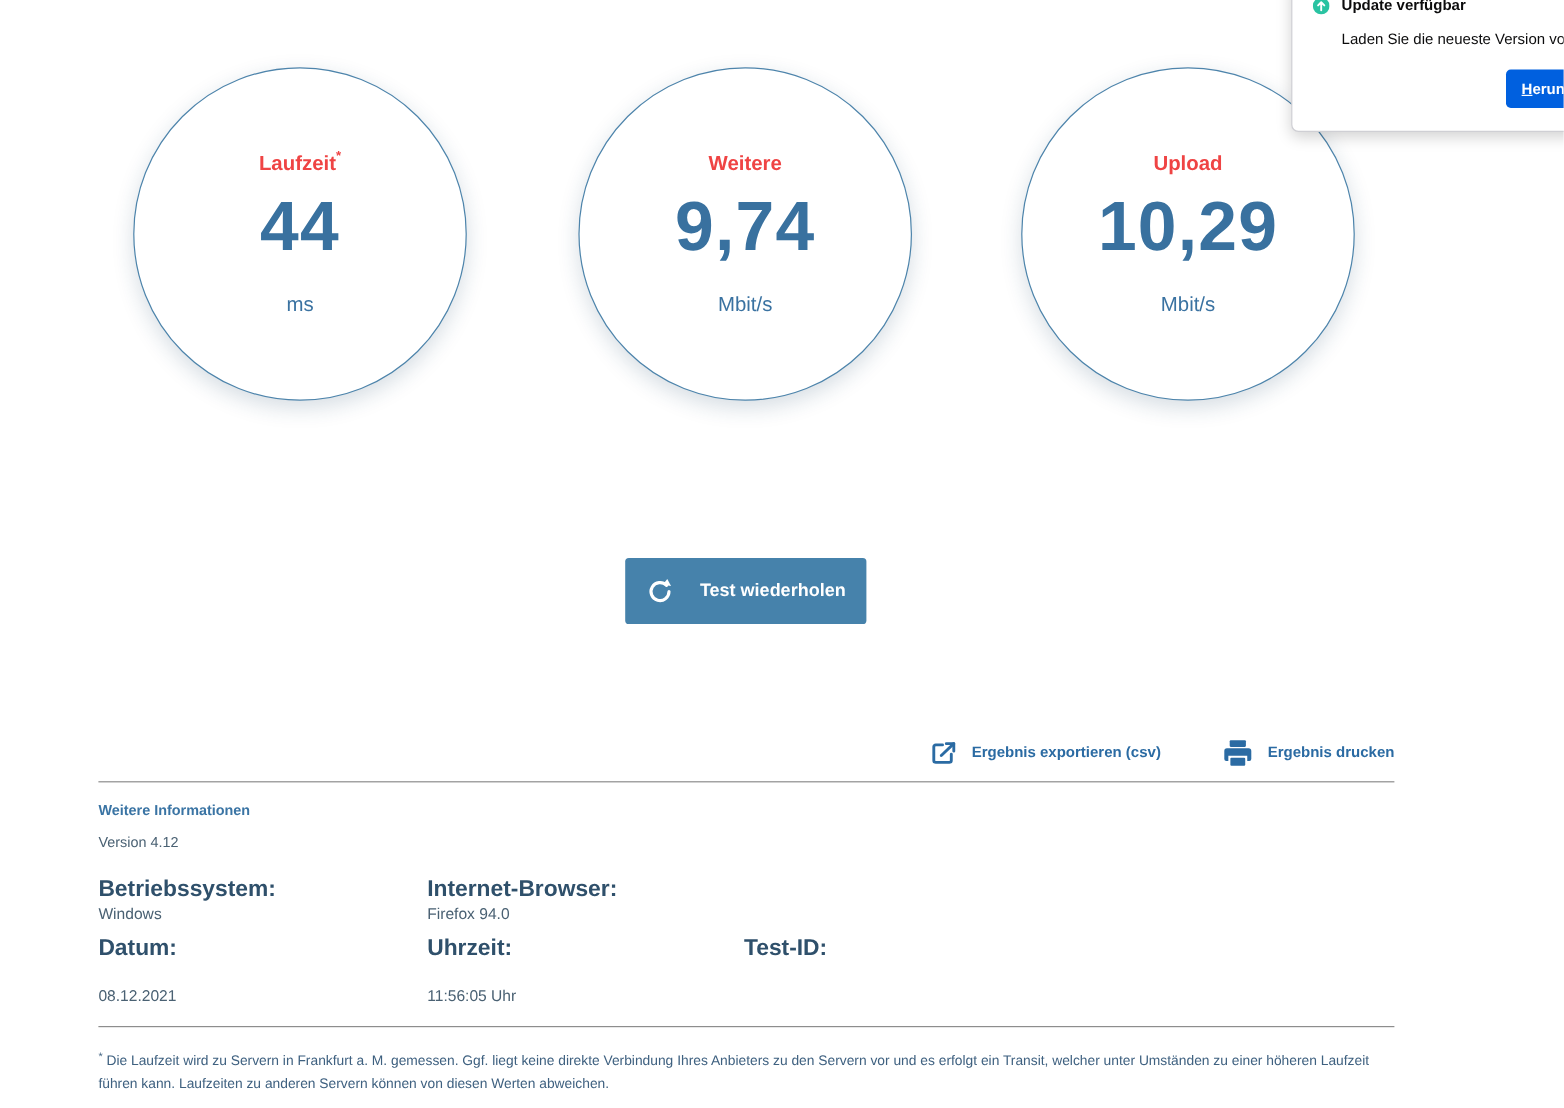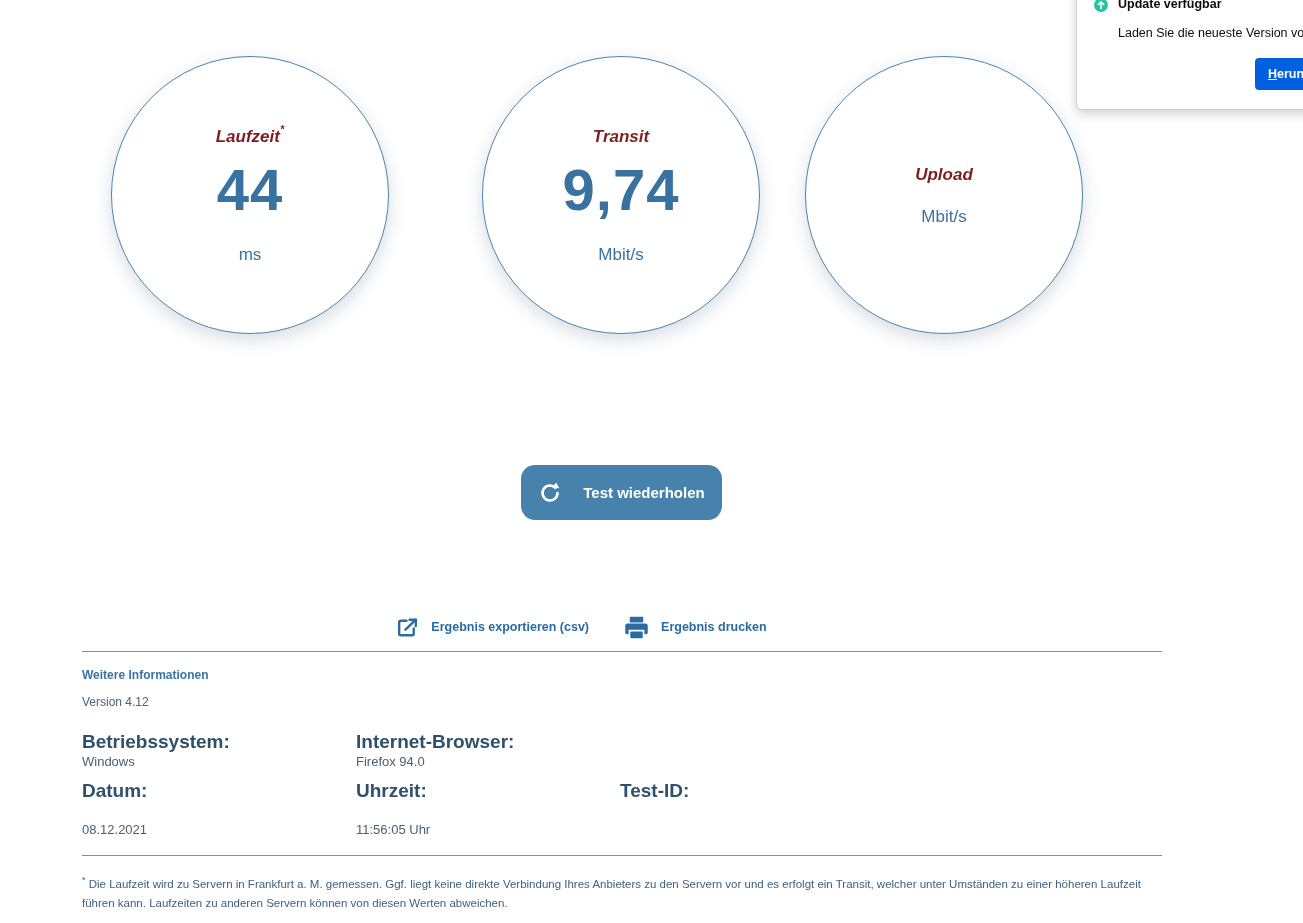--- a/index.html
+++ b/index.html
@@ -8,41 +8,41 @@
   #stage { position: absolute; left: 0; top: 0; width: 1303px; height: 923px; }
 
   
   .circle {
     position: absolute; width: 278px; height: 278px; border-radius: 50%;
     border: 1.5px solid #4d84ab; background: #fff;
     box-shadow: 0 6px 18px rgba(30, 66, 98, 0.18);
     display: flex; flex-direction: column; align-items: center; justify-content: center;
     text-align: center;
   }
-  .circle .c-label { font-size: 17px; font-weight: bold; color: #7f1d1d; position: relative; font-style: italic; }
+  .circle .c-label { font-size: 17px; font-weight: bold; color: #ef4444; position: relative; }
   .circle .c-label sup { font-size: 11px; position: relative; top: -2px; }
   .circle .c-value { font-size: 58px; font-weight: bold; color: #39719f; line-height: 66px; margin-top: 10px; letter-spacing: 1px; }
   .circle .c-unit { font-size: 17px; font-weight: normal; color: #3a72a1; margin-top: 22px; }
   #circle-laufzeit { left: 111px; top: 56px; }
   #circle-download { left: 482px; top: 56px; }
-  #circle-upload   { left: 805px; top: 56px; }
+  #circle-upload   { left: 851px; top: 56px; }
 
   
   .repeat-btn {
     position: absolute; left: 521px; top: 465px; width: 201px; height: 55px;
-    background: #4682ab; border: none; border-radius: 14px; cursor: pointer;
+    background: #4682ab; border: none; border-radius: 3px; cursor: pointer;
     display: flex; align-items: center; justify-content: center; gap: 21px;
     color: #ffffff; font-family: "Liberation Sans", sans-serif;
   }
   .repeat-btn .btn-label { font-size: 15px; font-weight: bold; color: #ffffff; }
 
   
   .actions {
     position: absolute; top: 610px; left: 0; width: 1162px; height: 34px;
-    display: flex; justify-content: center; align-items: center; gap: 34px;
+    display: flex; justify-content: flex-end; align-items: center; gap: 51px;
   }
   .action { display: flex; align-items: center; gap: 11px; cursor: pointer; }
   .action .a-label { font-size: 12.5px; font-weight: bold; color: #2b6ba3; }
 
   
   .divider { position: absolute; left: 82px; width: 1080px; height: 1px; background: #8d8d8d; }
   #divider-top { top: 651px; }
   #divider-bottom { top: 855px; }
 
   
@@ -88,27 +88,28 @@
 
 <div id="stage">
 
   <div class="circle" id="circle-laufzeit">
     <div class="c-label"><span>Laufzeit</span><sup>*</sup></div>
     <div class="c-value">44</div>
     <div class="c-unit">ms</div>
   </div>
 
   <div class="circle" id="circle-download">
-    <div class="c-label"><span>Transit</span><sup></sup></div>
+    <div class="c-label"><span>Weitere</span><sup></sup></div>
     <div class="c-value">9,74</div>
     <div class="c-unit">Mbit/s</div>
   </div>
 
   <div class="circle" id="circle-upload">
     <div class="c-label"><span>Upload</span><sup></sup></div>
+    <div class="c-value">10,29</div>
     <div class="c-unit">Mbit/s</div>
   </div>
 
   <button class="repeat-btn">
     <span class="icon">
       <svg width="24" height="24" viewBox="0 0 24 24" fill="none">
         <path d="M19.5 12a7.5 7.5 0 1 1-2.05-5.15" stroke="#ffffff" stroke-width="2.6" fill="none" stroke-linecap="round"></path>
         <polygon points="14.5,6.9 21.5,6.9 17.6,1.6" fill="#ffffff" transform="rotate(8 18 5)"></polygon>
       </svg>
     </span>

